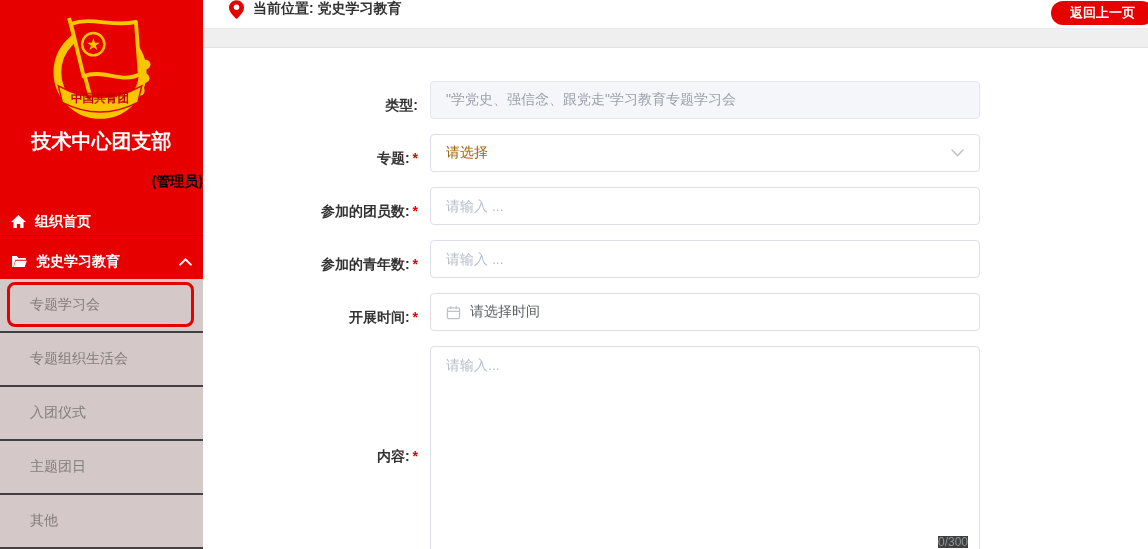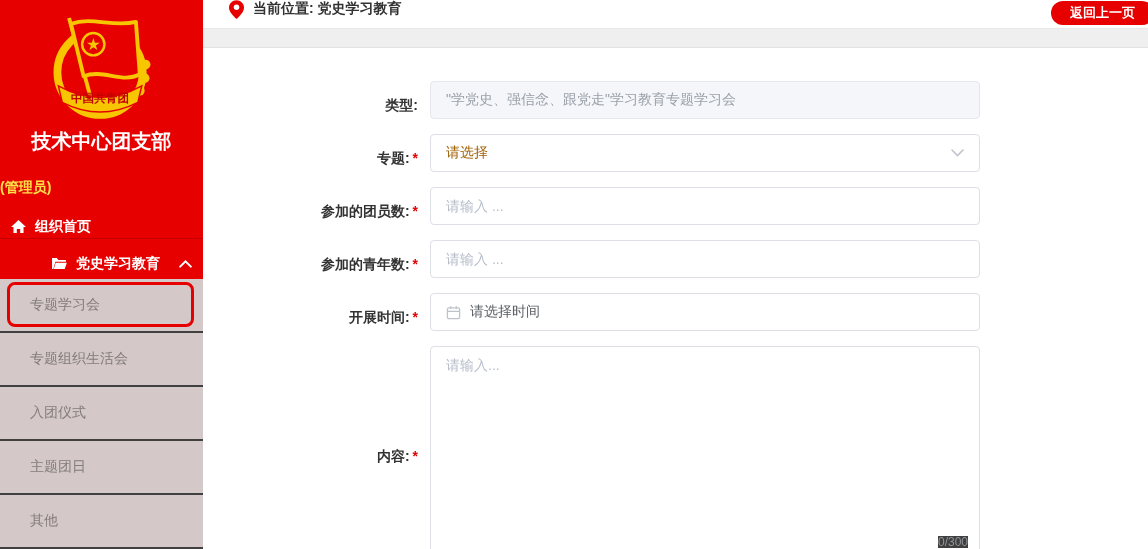--- a/index.html
+++ b/index.html
@@ -6,24 +6,24 @@
   html,body { width:1148px; height:549px; overflow:hidden; }
   body {
     font-family:"Liberation Sans","DejaVu Sans",sans-serif;
     display:flex; background:#fff; font-size:14px;
   }
 
   
   .sidebar { width:203px; height:100%; background:#e60000; flex-shrink:0; display:flex; flex-direction:column; }
   .logo-wrap { height:110px; margin-top:12px; display:flex; justify-content:center; }
   .org-name { color:#fff; font-weight:bold; text-align:center; margin-top:6px; font-size:20px; }
-  .org-role { color:#fde047; font-weight:bold; text-align:left; margin-top:24px; font-size:14px; }
+  .org-role { color:#000000; font-weight:bold; text-align:right; margin-top:18px; font-size:14px; }
   .nav-item { display:flex; align-items:center; gap:9px; padding:0 11px; color:#fff; font-weight:bold; font-size:14px; cursor:pointer; }
   .nav-home { height:40px; margin-top:18px; border-bottom:1px solid rgba(160,0,0,.45); }
-  .nav-group { height:52px; margin-top:9px;margin-left:40px; }
+  .nav-group { height:52px; margin-top:9px; }
   .nav-group .chev { margin-left:auto; }
   .submenu { flex:1; background:#d4c8c8; }
   .submenu-item { position:relative; height:54px; display:flex; align-items:center; padding-left:30px; color:#837c7c; font-size:14px; background:#d4c8c8; border-bottom:2px solid #404040; cursor:pointer; }
   .sel-ring { position:absolute; top:3px; left:7px; right:9px; bottom:4px; border:3px solid #e60000; border-radius:8px; pointer-events:none; }
 
   
   .main { flex:1; display:flex; flex-direction:column; position:relative; min-width:0; }
   .topbar { height:29px; background:#fff; border-bottom:1px solid #e8e8e8; display:flex; align-items:flex-start; padding-left:26px; position:relative; flex-shrink:0; }
   .crumb { margin-left:9px; font-weight:bold; color:#333; font-size:14px; }
   .back-btn { position:absolute; right:-6px; top:1px; height:24px; padding:0 19px; background:#e60000; color:#fff; font-weight:bold; font-size:13px; border:none; border-radius:13px; cursor:pointer; font-family:inherit; }

